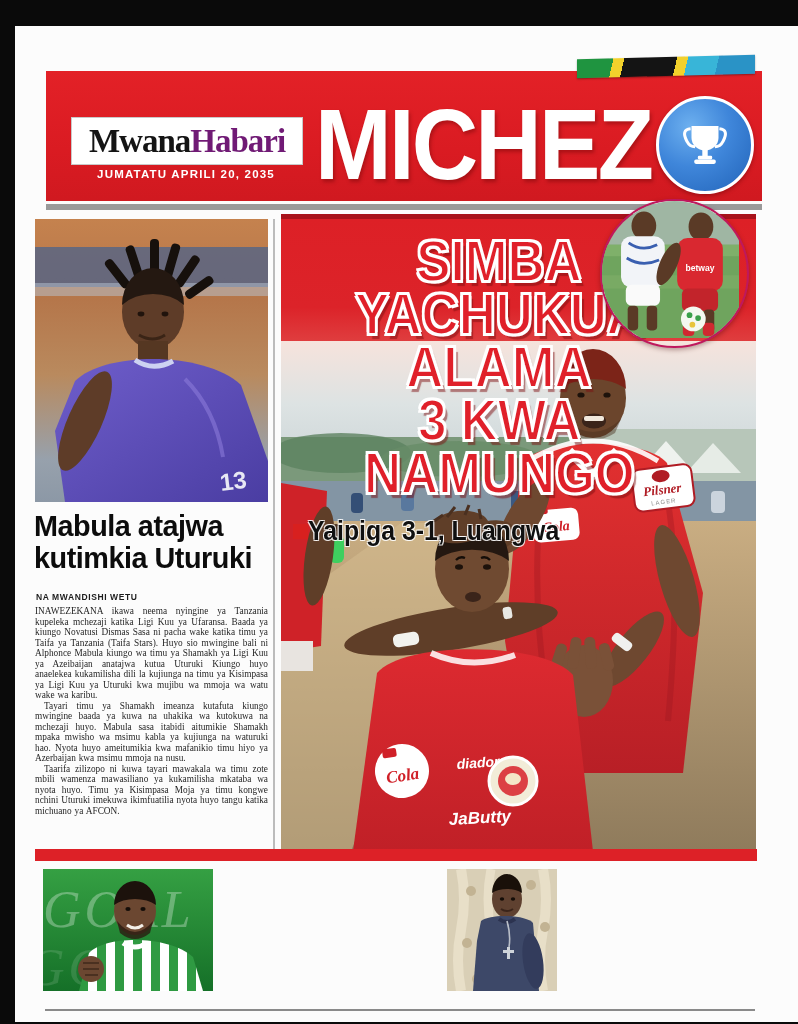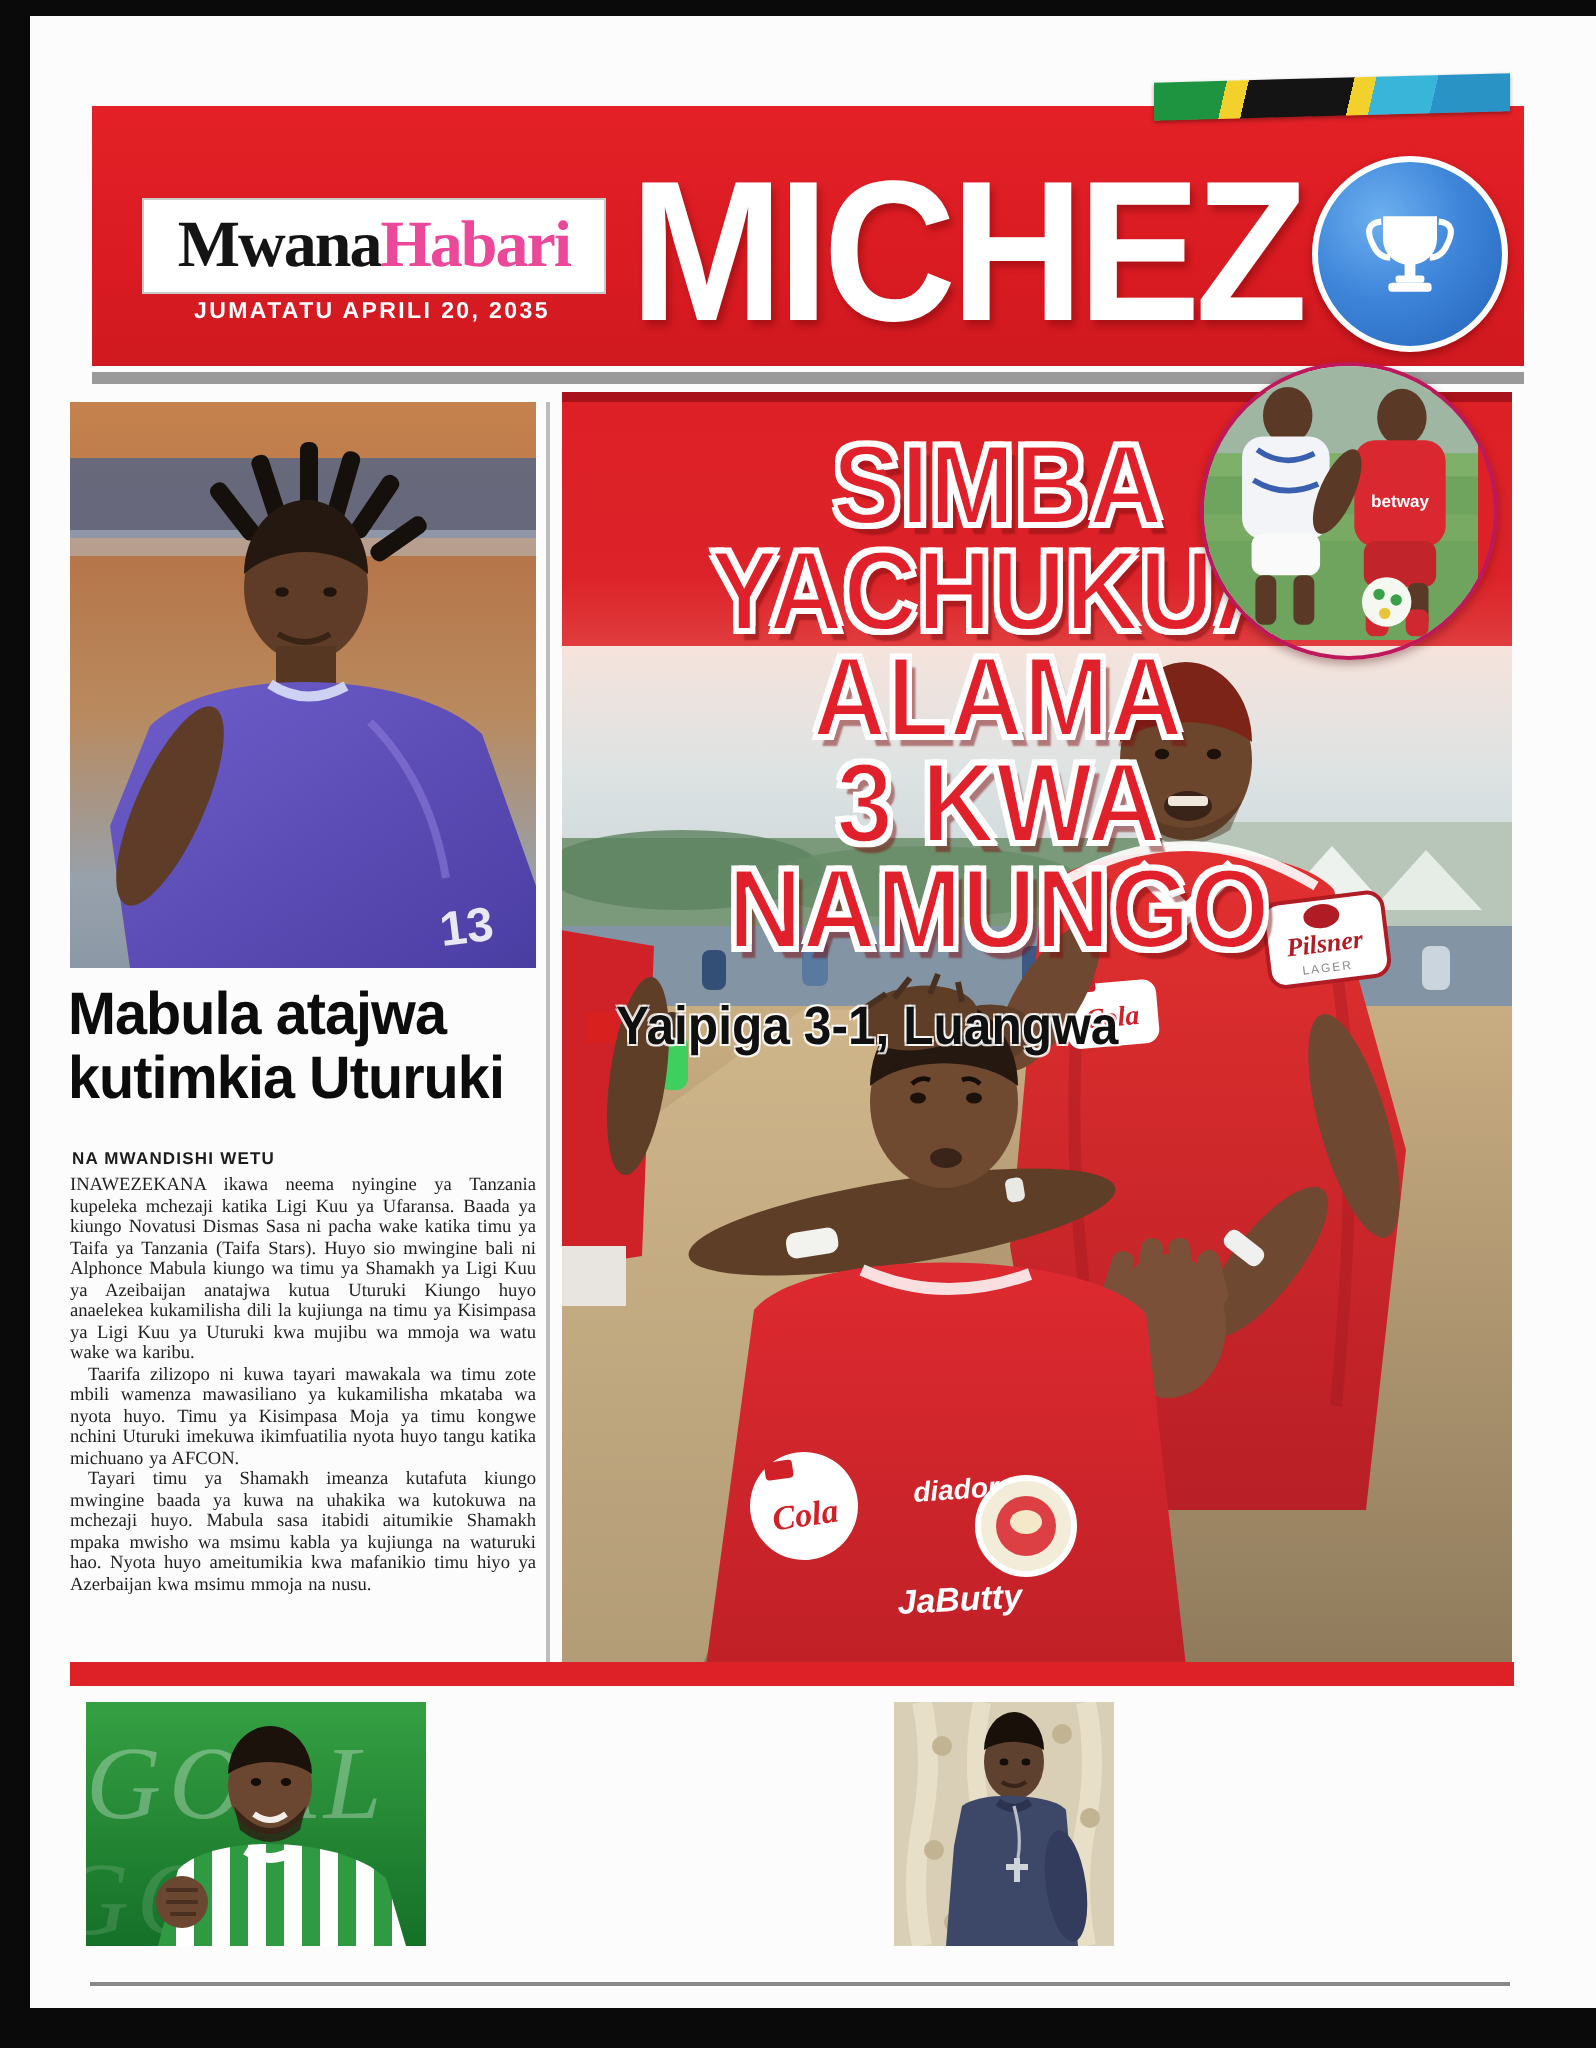--- a/index.html
+++ b/index.html
@@ -1,32 +1,32 @@
 <!DOCTYPE html>
 <html lang="sw"><head>
 <meta charset="utf-8">
 <style>
   html,body{margin:0;padding:0;background:#222;}
   #frame{position:relative;width:798px;height:1024px;background:#0a0a0a;overflow:hidden;
          font-family:"Liberation Sans",sans-serif;}
-  #page{position:absolute;left:15px;top:8px;width:784px;height:996px;background:#fcfcfc;}
+  #page{position:absolute;left:15px;top:26px;width:784px;height:996px;background:#fcfcfc;}
   .abs{position:absolute;}
 
   
   .band{left:31px;top:45px;width:716px;height:130px;
         background:linear-gradient(180deg,#e32127 0%,#da1b22 60%,#d01920 100%);}
   .graystripe{left:31px;top:178px;width:716px;height:6px;background:#9a9a9a;}
   .flag{left:562px;top:31px;width:178px;height:19px;transform:skewY(-1.5deg);
         background:linear-gradient(103deg,#1f9440 0 20%,#f2d12c 20% 26%,#141414 26% 55%,
                    #f2d12c 55% 61%,#38b5d8 61% 78%,#2a93c6 78% 100%);
         box-shadow:0 1px 2px rgba(0,0,0,.35);}
   .logobox{left:56px;top:91px;width:230px;height:46px;background:#ffffff;
            border:1px solid #c9c9c9;display:flex;align-items:center;justify-content:center;
            font-family:"Liberation Serif",serif;font-weight:bold;font-size:33px;letter-spacing:-1px;}
-  .logobox .bk{color:#141414;} .logobox .rd{color:#ec4899;}
+  .logobox .bk{color:#141414;} .logobox .rd{color:#701a75;}
   .dateline{left:56px;top:142px;width:230px;text-align:center;color:#ffffff;
             font-size:11.5px;font-weight:bold;letter-spacing:1.2px;}
   .michezo{left:300px;top:68px;height:100px;line-height:100px;font-size:100px;font-weight:bold;
            color:#ffffff;letter-spacing:-3px;transform:scaleX(.92);transform-origin:left center;
            text-shadow:2px 3px 4px rgba(90,0,0,.35);white-space:nowrap;}
   .trophy-circle{left:641px;top:70px;width:92px;height:92px;border-radius:50%;
            background:radial-gradient(circle at 34% 30%,#6db0ef 0%,#3f86da 45%,#2163b8 100%);
            border:3px solid #ffffff;box-shadow:0 2px 4px rgba(80,0,0,.4);
            display:flex;align-items:center;justify-content:center;}
 
@@ -134,22 +134,22 @@
     <path d="M100,141 q18,12 38,1" stroke="#cdd2f2" stroke-width="5" fill="none"></path>
     <ellipse cx="50" cy="202" rx="17" ry="54" fill="#5e3c28" transform="rotate(24 50 202)"></ellipse>
     <path d="M150,160 q30,30 38,78" stroke="#8a7ad8" stroke-width="4" fill="none" opacity=".6"></path>
     <text x="186" y="272" font-size="24" font-weight="bold" fill="#e8e8f4" transform="rotate(-7 186 272)">13</text>
   </svg>
 
   <div class="abs lhead">Mabula atajwa kutimkia Uturuki</div>
   <div class="abs byline">NA MWANDISHI WETU</div>
   <div class="abs bodycopy">
     <p>INAWEZEKANA ikawa neema nyingine ya Tanzania kupeleka mchezaji katika Ligi Kuu ya Ufaransa. Baada ya kiungo Novatusi Dismas Sasa ni pacha wake katika timu ya Taifa ya Tanzania (Taifa Stars). Huyo sio mwingine bali ni Alphonce Mabula kiungo wa timu ya Shamakh ya Ligi Kuu ya Azeibaijan anatajwa kutua Uturuki Kiungo huyo anaelekea kukamilisha dili la kujiunga na timu ya Kisimpasa ya Ligi Kuu ya Uturuki kwa mujibu wa mmoja wa watu wake wa karibu.</p>
+    <p>Tayari timu ya Shamakh imeanza kutafuta kiungo mwingine baada ya kuwa na uhakika wa kutokuwa na mchezaji huyo. Mabula sasa itabidi aitumikie Shamakh mpaka mwisho wa msimu kabla ya kujiunga na waturuki hao. Nyota huyo ameitumikia kwa mafanikio timu hiyo ya Azerbaijan kwa msimu mmoja na nusu.</p>
     <p>Taarifa zilizopo ni kuwa tayari mawakala wa timu zote mbili wamenza mawasiliano ya kukamilisha mkataba wa nyota huyo. Timu ya Kisimpasa Moja ya timu kongwe nchini Uturuki imekuwa ikimfuatilia nyota huyo tangu katika michuano ya AFCON.</p>
-    <p>Tayari timu ya Shamakh imeanza kutafuta kiungo mwingine baada ya kuwa na uhakika wa kutokuwa na mchezaji huyo. Mabula sasa itabidi aitumikie Shamakh mpaka mwisho wa msimu kabla ya kujiunga na waturuki hao. Nyota huyo ameitumikia kwa mafanikio timu hiyo ya Azerbaijan kwa msimu mmoja na nusu.</p>
   </div>
   <div class="abs vdivider"></div>
 
   <div class="abs panel">
     <svg class="abs mainphoto" viewBox="0 0 475 510">
       <defs>
         <linearGradient id="sky" x1="0" y1="0" x2="0" y2="1">
           <stop offset="0" stop-color="#f6e3dc"></stop>
               <stop offset=".45" stop-color="#dde3e3"></stop>
           <stop offset="1" stop-color="#c8d2d5"></stop>

